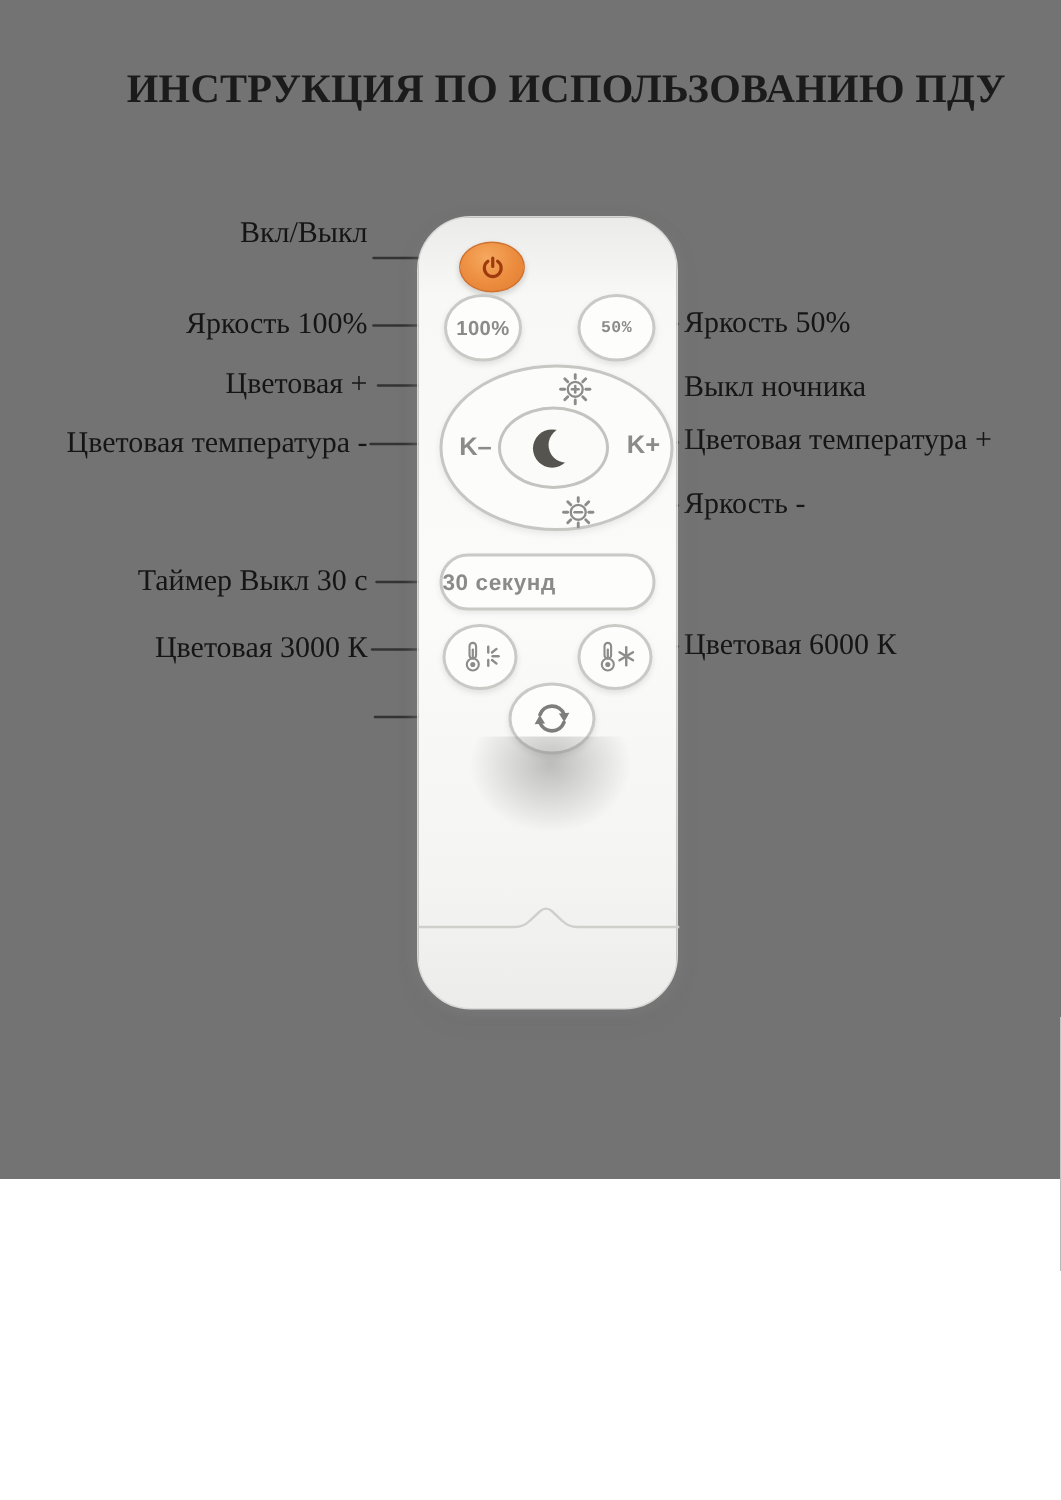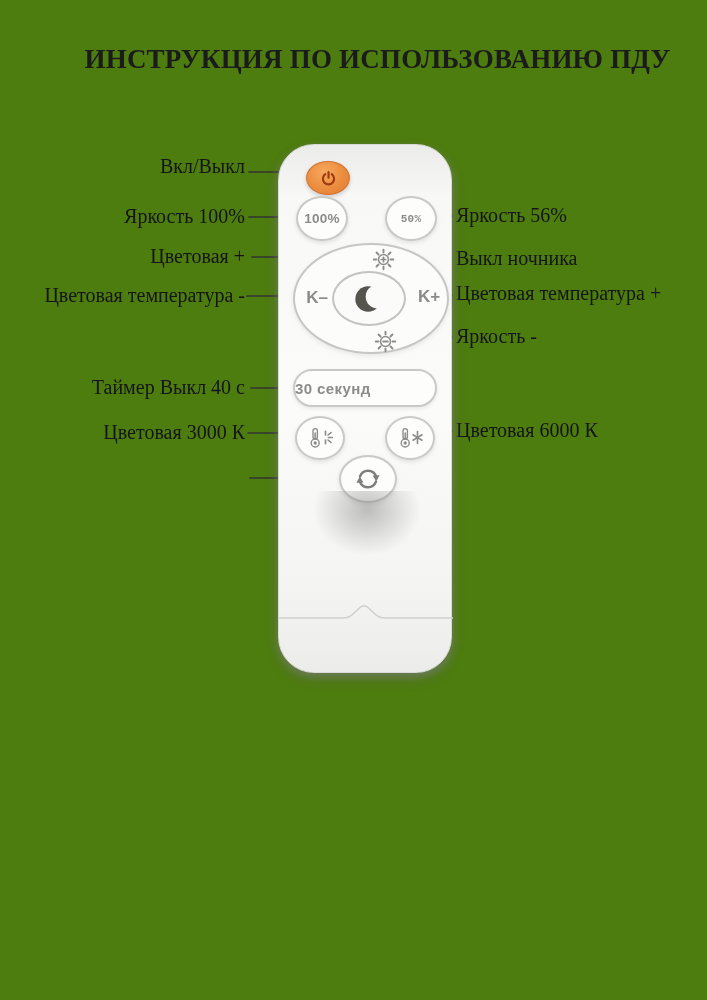--- a/index.html
+++ b/index.html
@@ -1,16 +1,16 @@
 <!DOCTYPE html>
 <html><head>
 <meta charset="utf-8">
 <style>
   html,body{margin:0;padding:0;background:#ffffff;}
-  .page{position:relative;width:707px;height:1000px;background:#4d7c0f;overflow:hidden;
+  .page{position:relative;width:707px;height:786px;background:#737373;overflow:hidden;
         font-family:"Liberation Serif",serif;}
   .title{position:absolute;top:44px;left:0;width:707px;text-align:center;
          font-size:27px;font-weight:bold;color:#1b1b1b;letter-spacing:.2px;
          transform:translateX(24px);white-space:nowrap;}
   
   .label{position:absolute;font-size:20px;line-height:22px;color:#151515;white-space:nowrap;}
   .ll{right:462px;text-align:right;}
   .rl{left:456px;text-align:left;}
   .label.multiline{left:28px;right:auto;text-align:left;white-space:normal;width:230px;}
   
@@ -71,28 +71,28 @@
       <line x1="248" y1="433" x2="282" y2="433"></line>
       <line x1="250" y1="478" x2="324" y2="478"></line>
       <line x1="424" y1="216" x2="452" y2="216"></line>
       <line x1="374" y1="284" x2="449" y2="259"></line>
       <line x1="426" y1="295" x2="452" y2="295"></line>
       <line x1="371" y1="337" x2="452" y2="337"></line>
       <line x1="424" y1="431" x2="452" y2="431"></line>
     </g>
   </svg>
 
-  <div class="label ll" style="top:155px">Вкл/Выкл</div>
+  <div class="label ll" style="top:144px">Вкл/Выкл</div>
   <div class="label ll" style="top:205px">Яркость 100%</div>
   <div class="label ll" style="top:245px">Цветовая +</div>
   <div class="label ll" style="top:284px">Цветовая температура -</div>
-  <div class="label ll" style="top:376px">Таймер Выкл 40 с</div>
+  <div class="label ll" style="top:376px">Таймер Выкл 30 с</div>
   <div class="label ll" style="top:421px">Цветовая 3000 К</div>
 
-  <div class="label rl" style="top:204px">Яркость 56%</div>
+  <div class="label rl" style="top:204px">Яркость 50%</div>
   <div class="label rl" style="top:247px">Выкл ночника</div>
   <div class="label rl" style="top:282px">Цветовая температура +</div>
   <div class="label rl" style="top:325px">Яркость -</div>
   <div class="label rl" style="top:419px">Цветовая 6000 К</div>
 
   <div class="remote">
 
     <div class="btn btn-power">
       <svg width="17" height="17" viewBox="0 0 20 20">
         <g fill="none" stroke="#9e3a0e" stroke-width="2.5" stroke-linecap="round">

